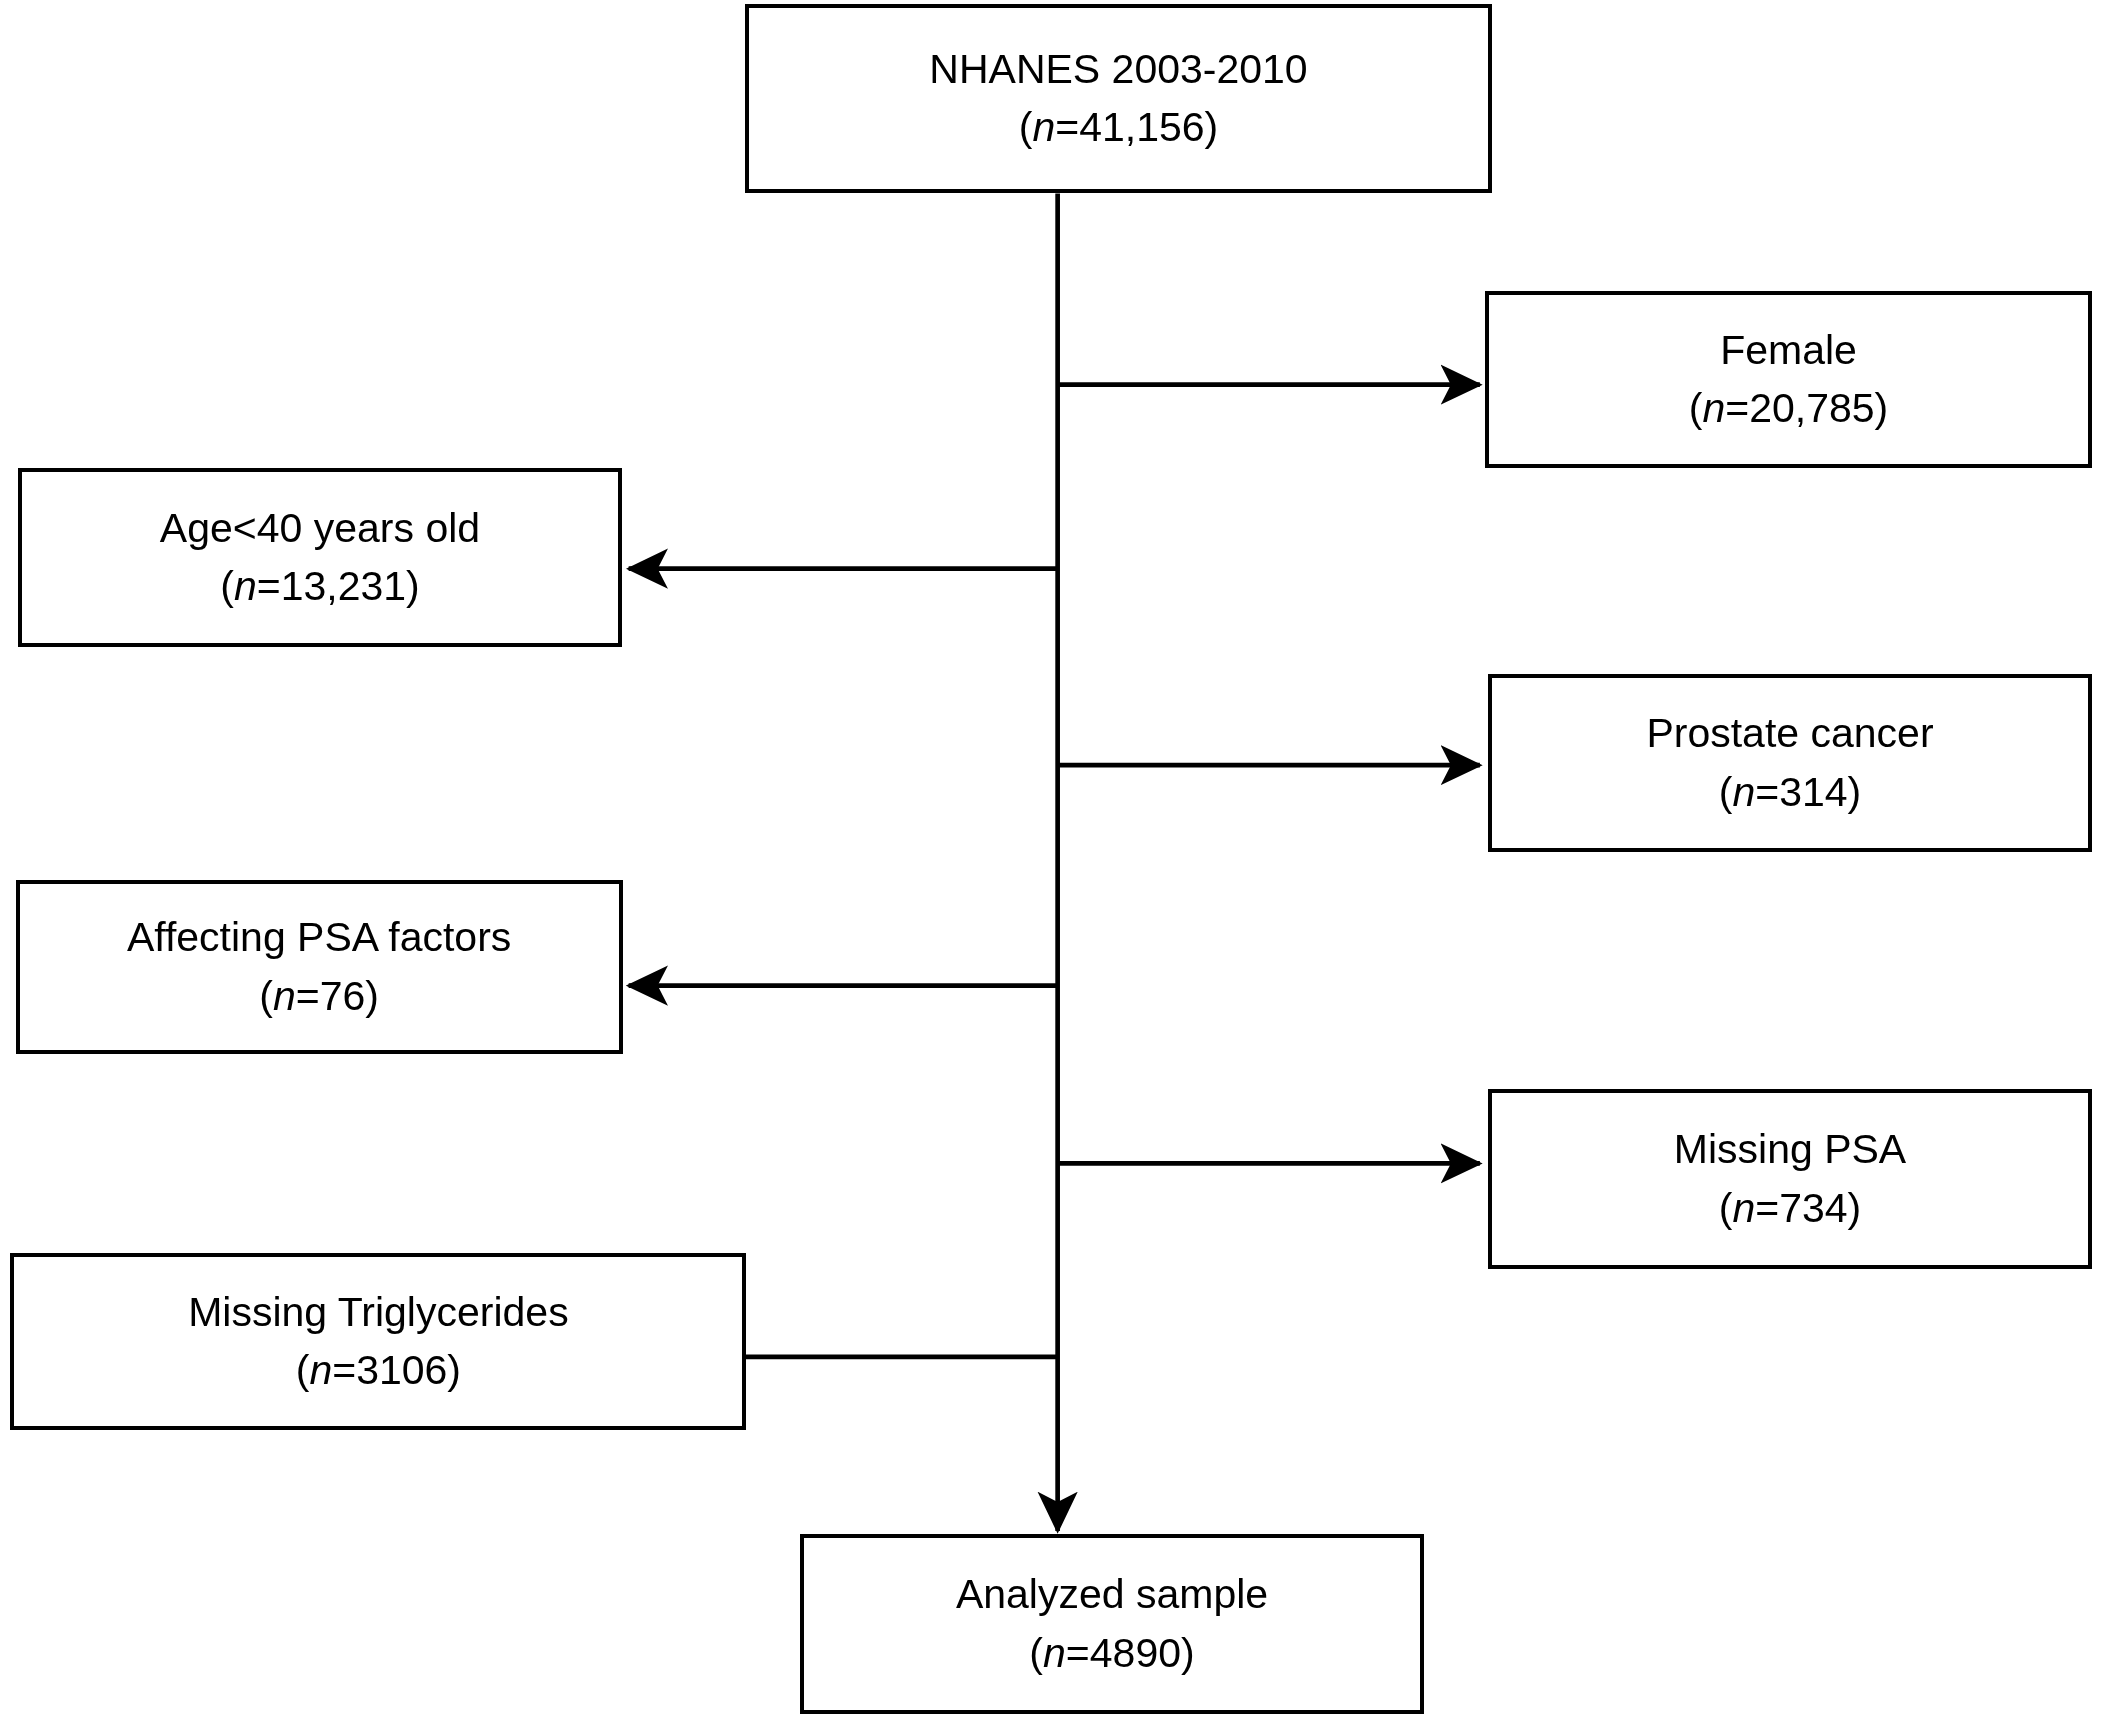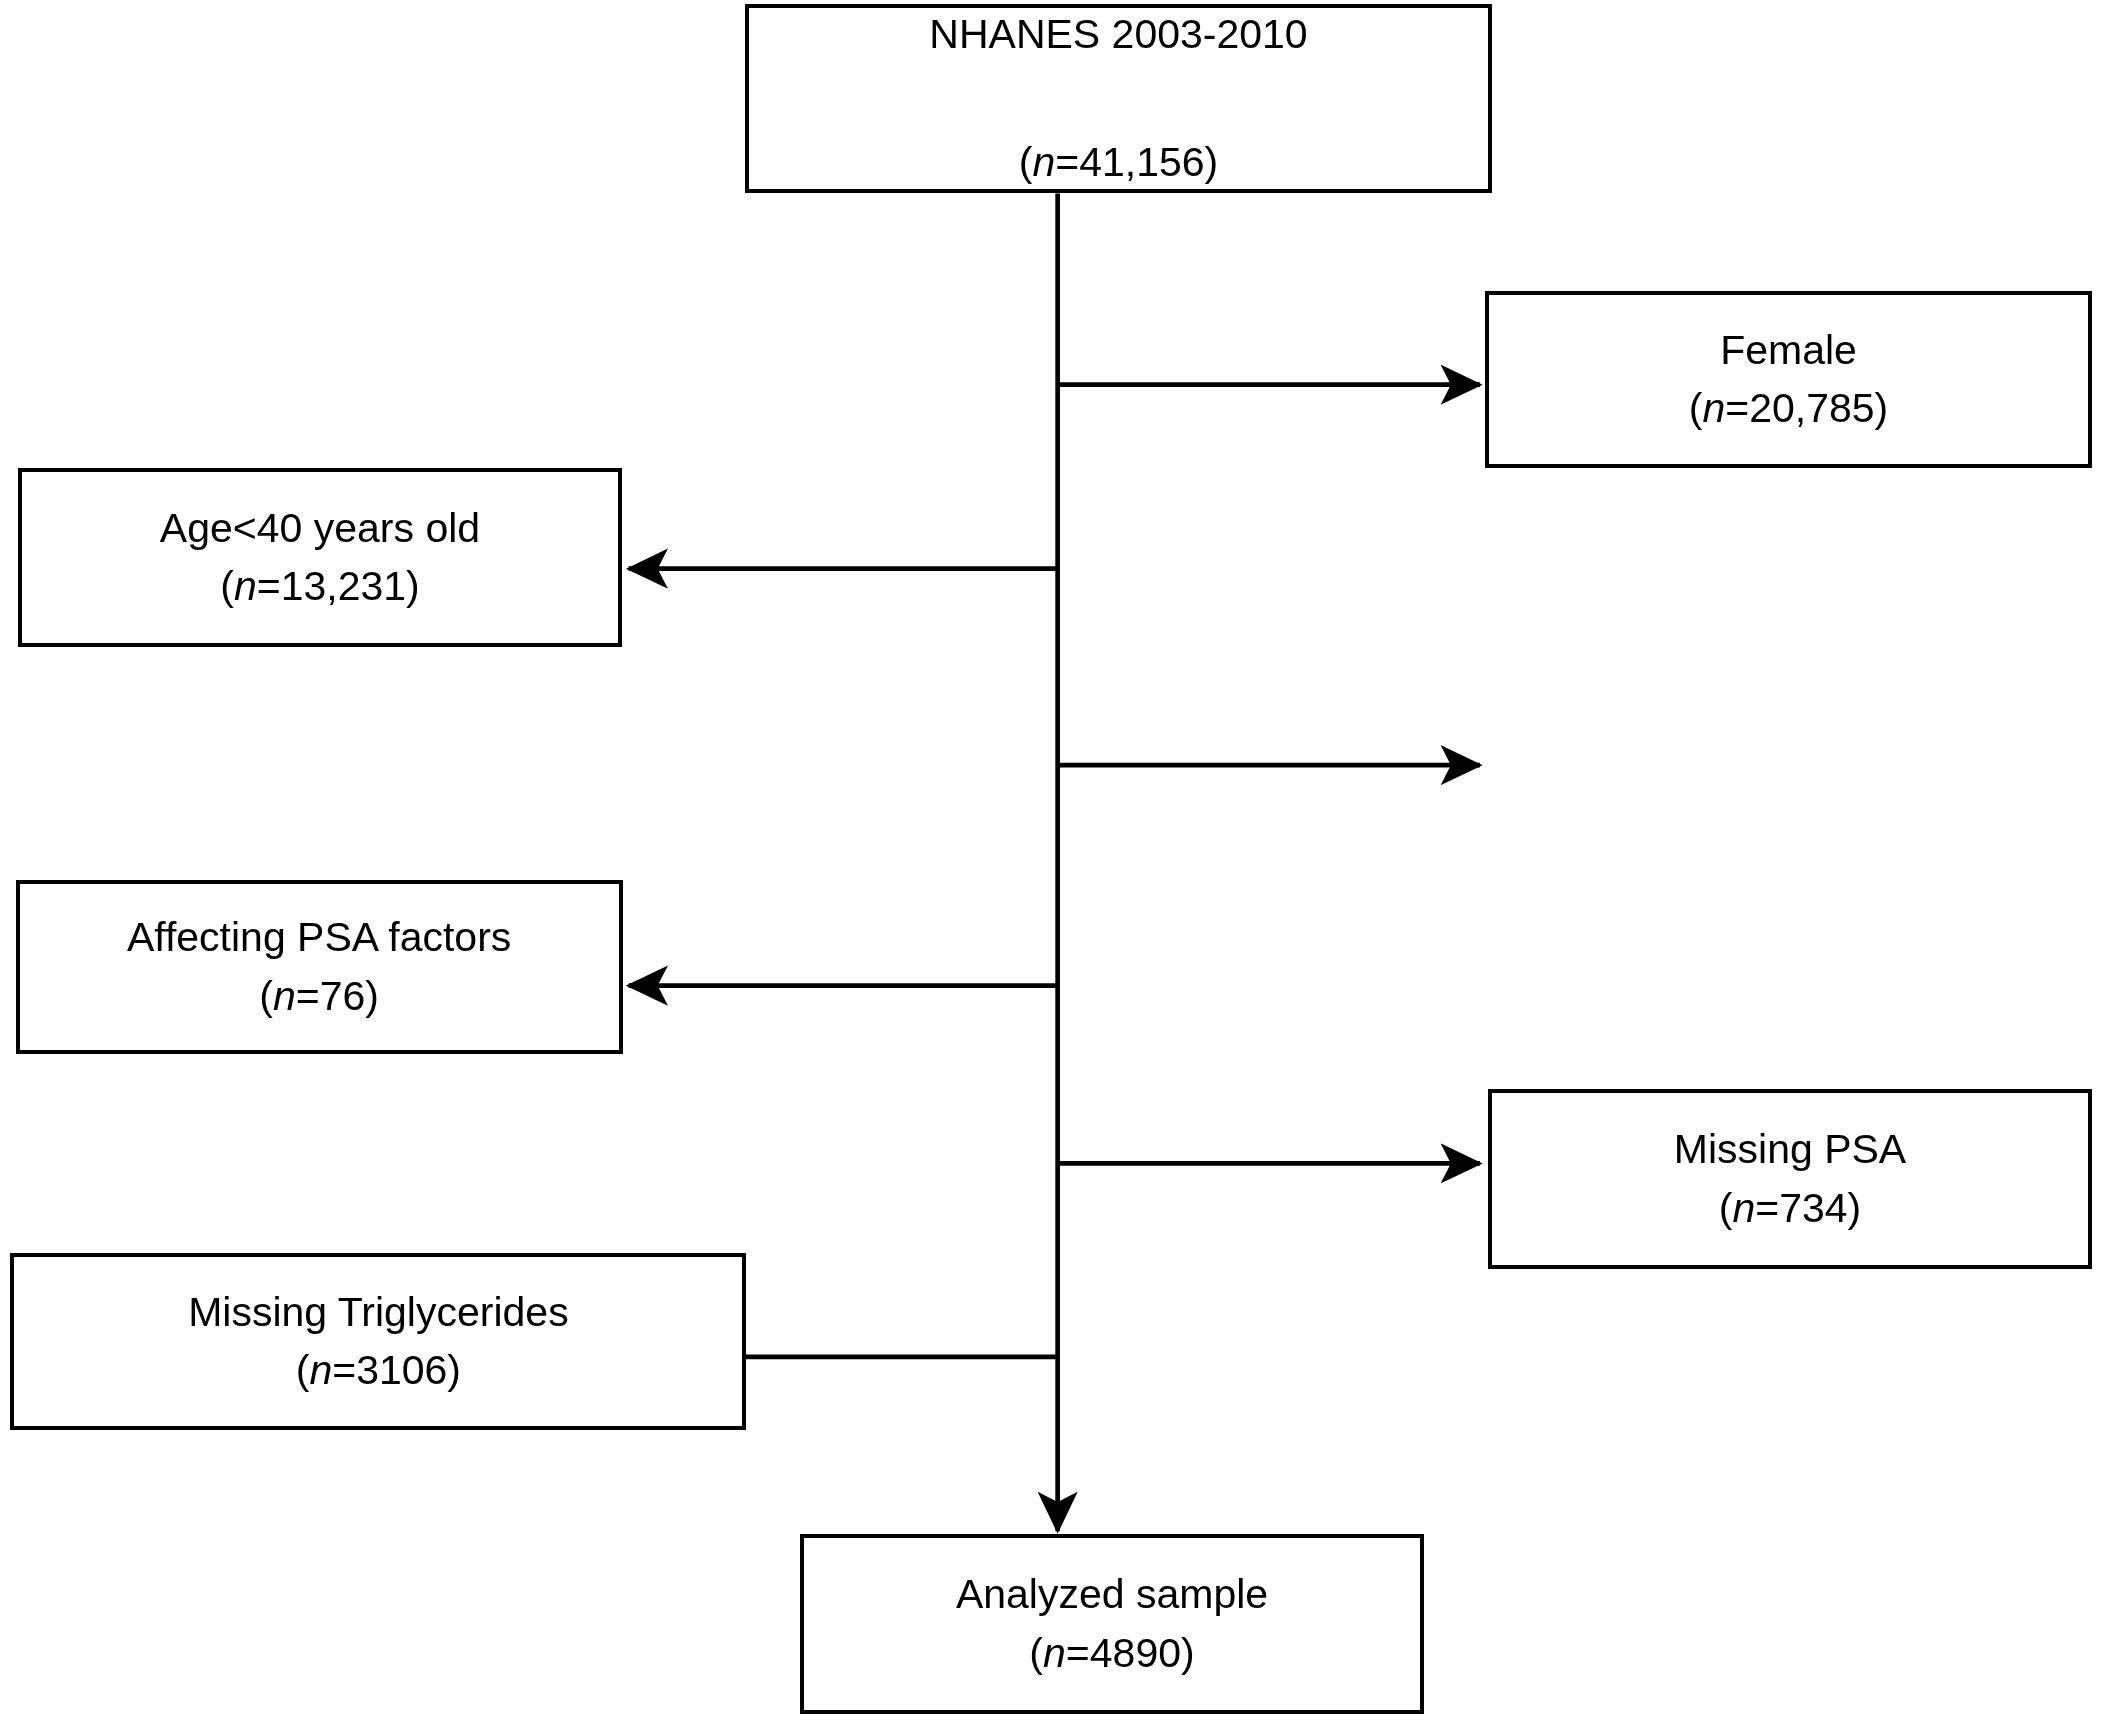--- a/index.html
+++ b/index.html
@@ -74,35 +74,39 @@
 
     <line x1="2034" y1="1472" x2="2846" y2="1472" stroke="#000000" stroke-width="9" marker-end="url(#arrR)"></line>
 
     <line x1="2034" y1="1896" x2="1209" y2="1896" stroke="#000000" stroke-width="9" marker-end="url(#arrL)"></line>
 
     <line x1="2034" y1="2238" x2="2846" y2="2238" stroke="#000000" stroke-width="9" marker-end="url(#arrR)"></line>
 
     <line x1="2034" y1="2610" x2="1209" y2="2610" stroke="#000000" stroke-width="9" marker-end="url(#arrL)"></line>
   </svg>
 
-  <div class="node" style="left:745px; top:4.2px; width:747px; height:189px;justify-content:space-between;">
+  <div class="node" style="left:745px; top:4.2px; width:747px; height:189px;">
     <div class="node-line">NHANES  2003-2010</div>
     <div class="node-line count"><span>(</span><span class="n-italic">n</span><span>=41,156)</span></div>
   </div>
 
   <div class="node" style="left:1485px; top:291px; width:607px; height:177px;">
     <div class="node-line">Female</div>
     <div class="node-line count"><span>(</span><span class="n-italic">n</span><span>=20,785)</span></div>
   </div>
 
   <div class="node" style="left:18px; top:468px; width:604px; height:179px;">
     <div class="node-line">Age&lt;40 years old</div>
     <div class="node-line count"><span>(</span><span class="n-italic">n</span><span>=13,231)</span></div>
   </div>
 
+  <div class="node" style="left:1488px; top:674px; width:604px; height:178px;">
+    <div class="node-line">Prostate cancer</div>
+    <div class="node-line count"><span>(</span><span class="n-italic">n</span><span>=314)</span></div>
+  </div>
 
   <div class="node" style="left:15.6px; top:880px; width:607px; height:174px;">
     <div class="node-line">Affecting PSA factors</div>
     <div class="node-line count"><span>(</span><span class="n-italic">n</span><span>=76)</span></div>
   </div>
 
   <div class="node" style="left:1488px; top:1089px; width:604px; height:180px;">
     <div class="node-line">Missing PSA</div>
     <div class="node-line count"><span>(</span><span class="n-italic">n</span><span>=734)</span></div>
   </div>

